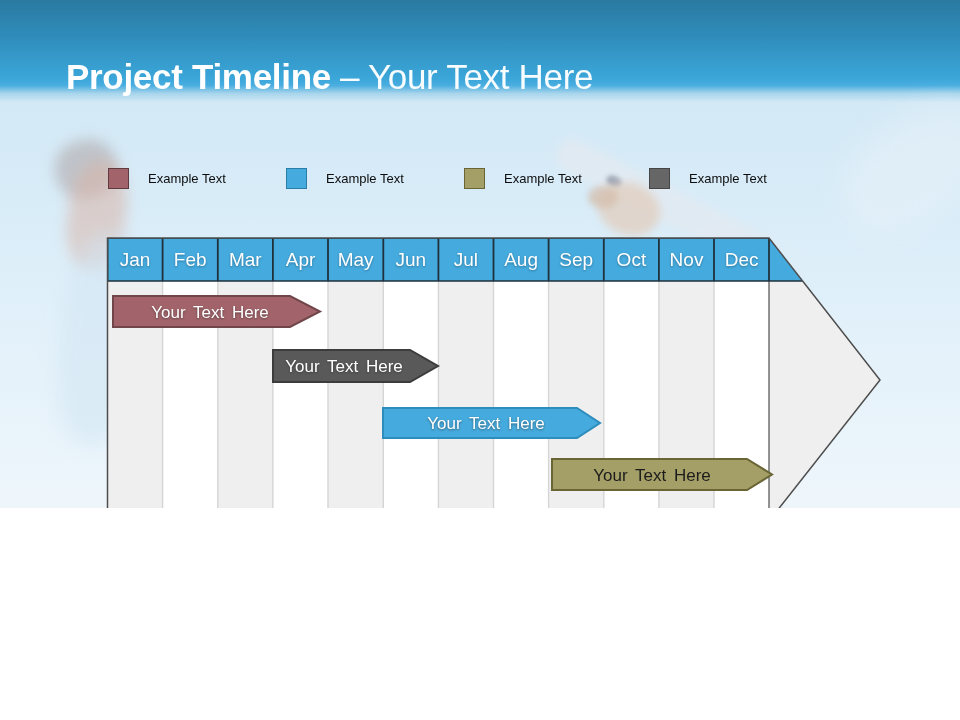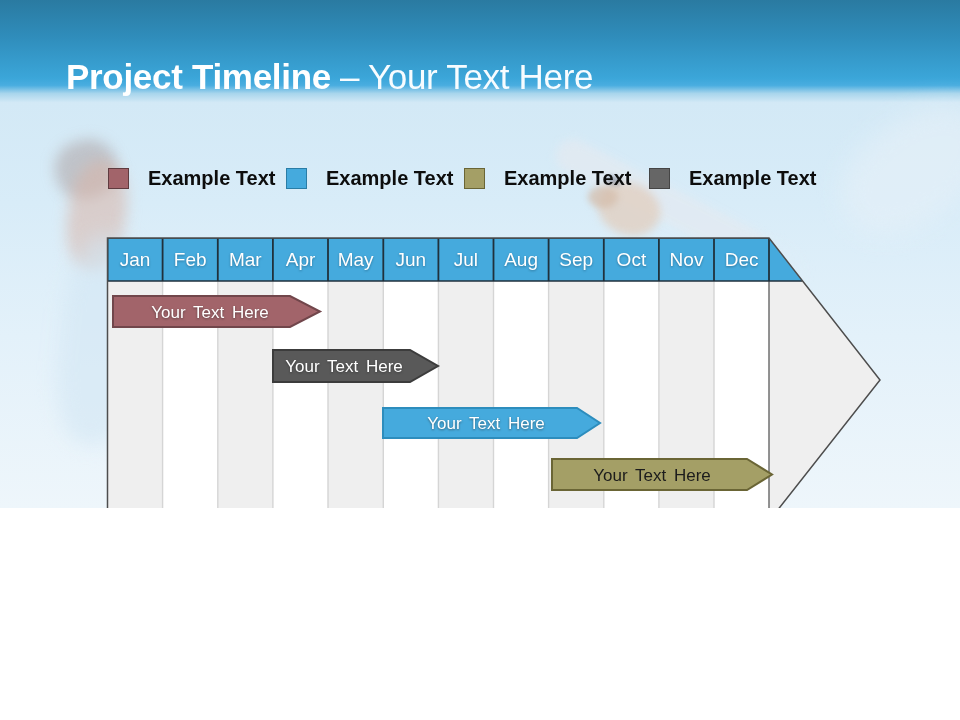--- a/index.html
+++ b/index.html
@@ -42,21 +42,21 @@
     background:rgba(125,136,147,0.35);transform-origin:0 0;transform:rotate(51.8deg);
   }
   
   .title{position:absolute;left:66px;top:57px;white-space:nowrap;color:#ffffff;
     font-size:35px;letter-spacing:-0.3px;}
   .title-bold{font-weight:700;}
   .title-light{font-weight:400;margin-left:9px;color:#f7fcff;}
   
   .legend-item{position:absolute;top:166px;display:flex;align-items:center;height:24px;}
   .legend-swatch{width:19px;height:19px;border:1.5px solid #444;box-sizing:content-box;flex:0 0 auto;}
-  .legend-label{margin-left:19px;font-size:20px;font-weight:700;color:#0d0d0d;white-space:nowrap;}
+  .legend-label{margin-left:19px;font-size:13px;font-weight:400;color:#0d0d0d;white-space:nowrap;}
   
   .timeline-svg{position:absolute;left:0;top:0;width:960px;height:720px;}
   .month-label{font-size:19px;fill:#ffffff;text-anchor:middle;
     filter:drop-shadow(0 1px 1px rgba(25,60,85,0.45));}
   .bar-shape{stroke-width:2px;}
   .bar-label{font-size:17px;text-anchor:middle;word-spacing:3px;}
   .bar-label.light-text{filter:drop-shadow(0 1.5px 1px rgba(40,40,40,0.55));}
 </style>
 </head>
 <body>

